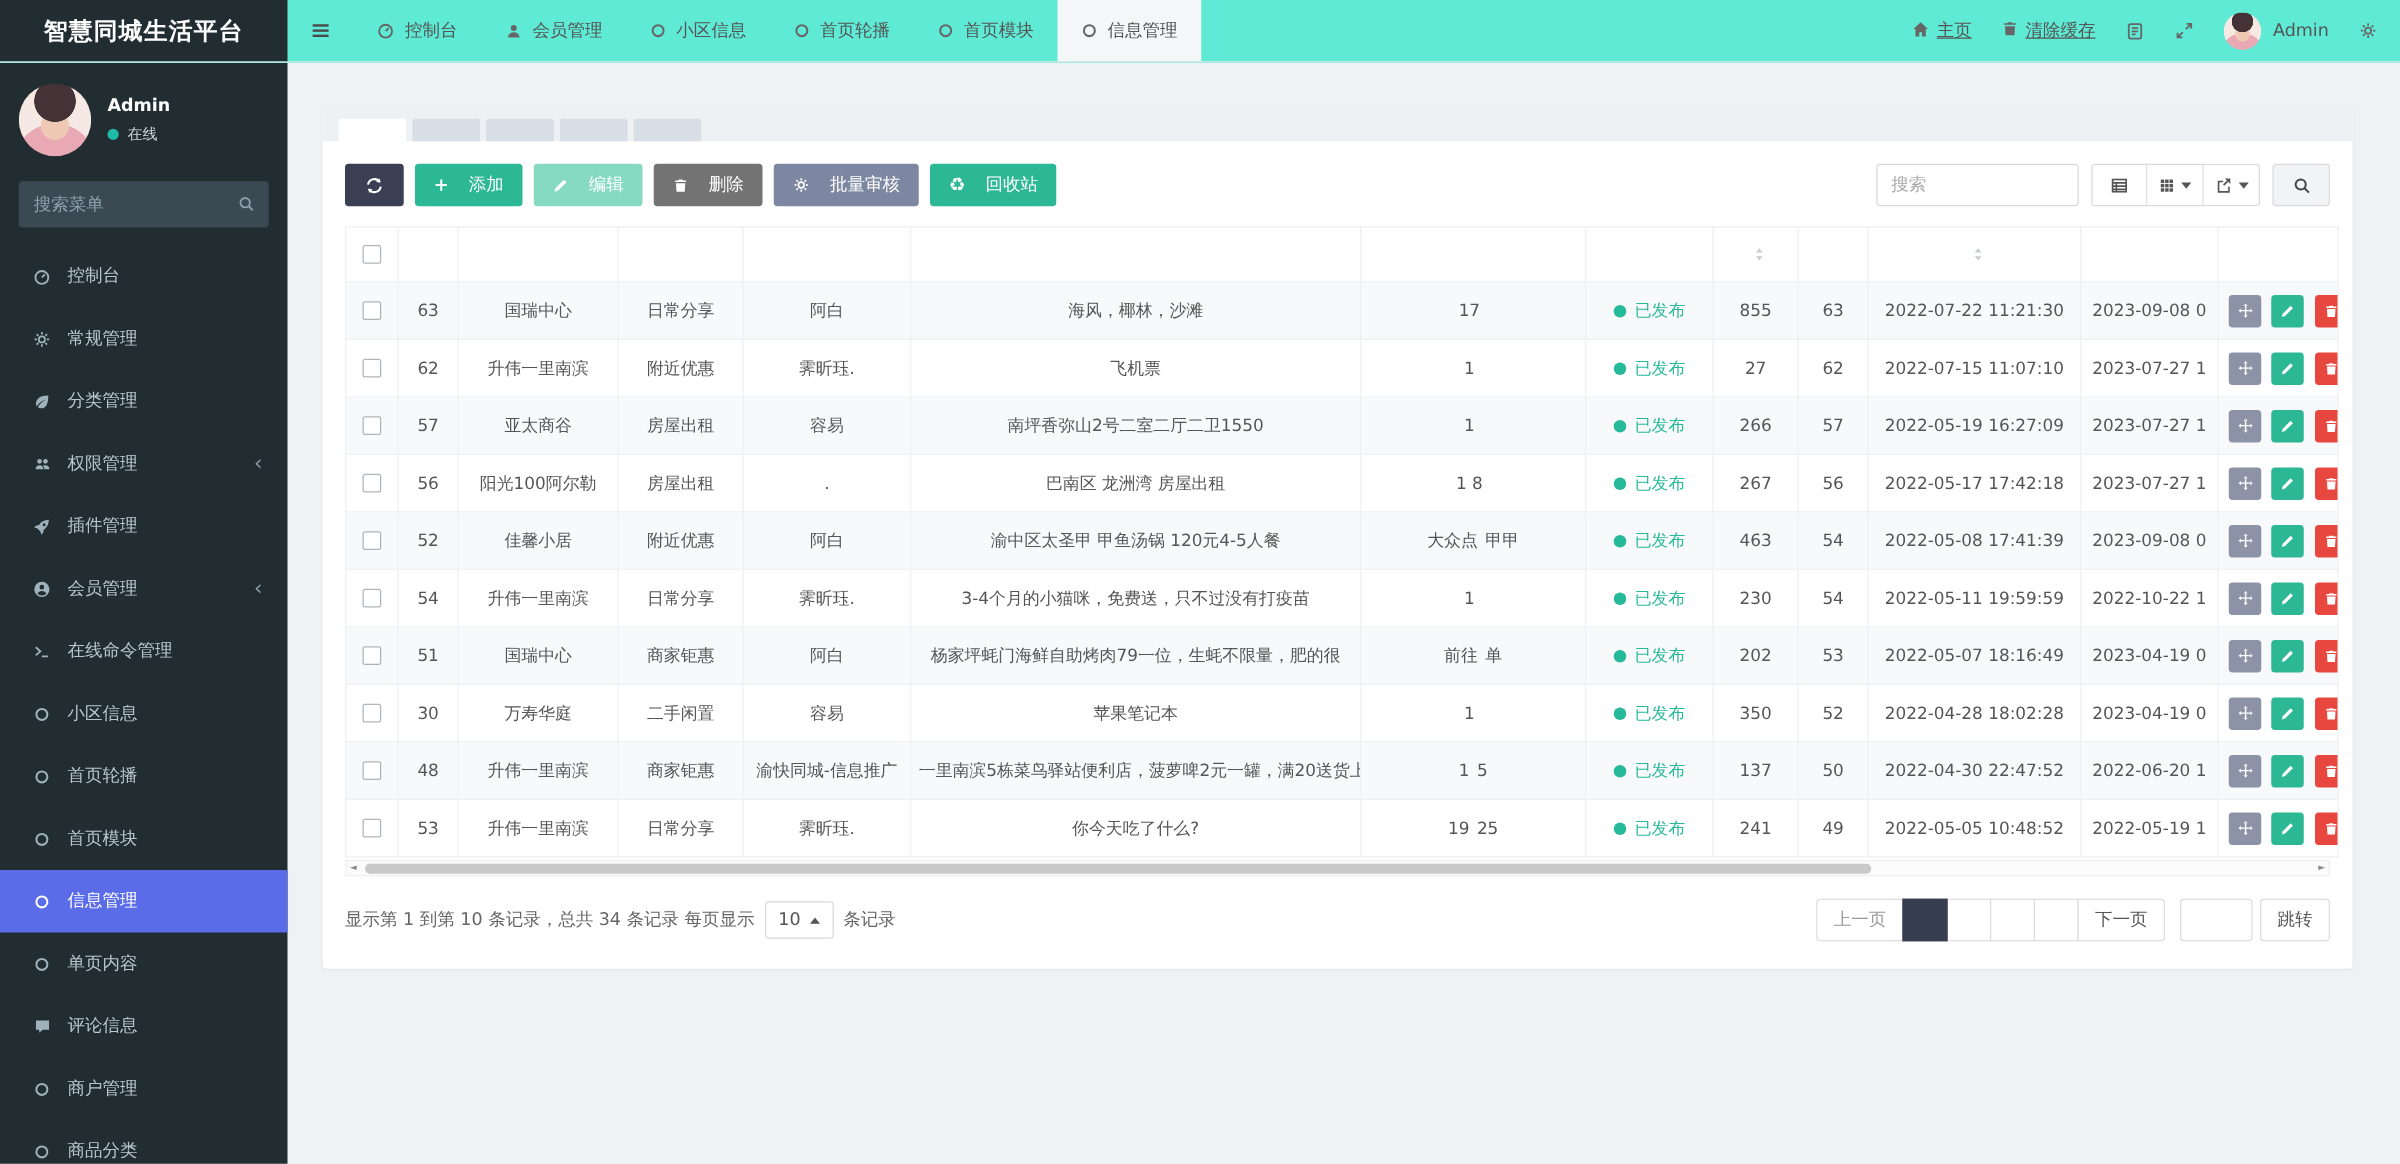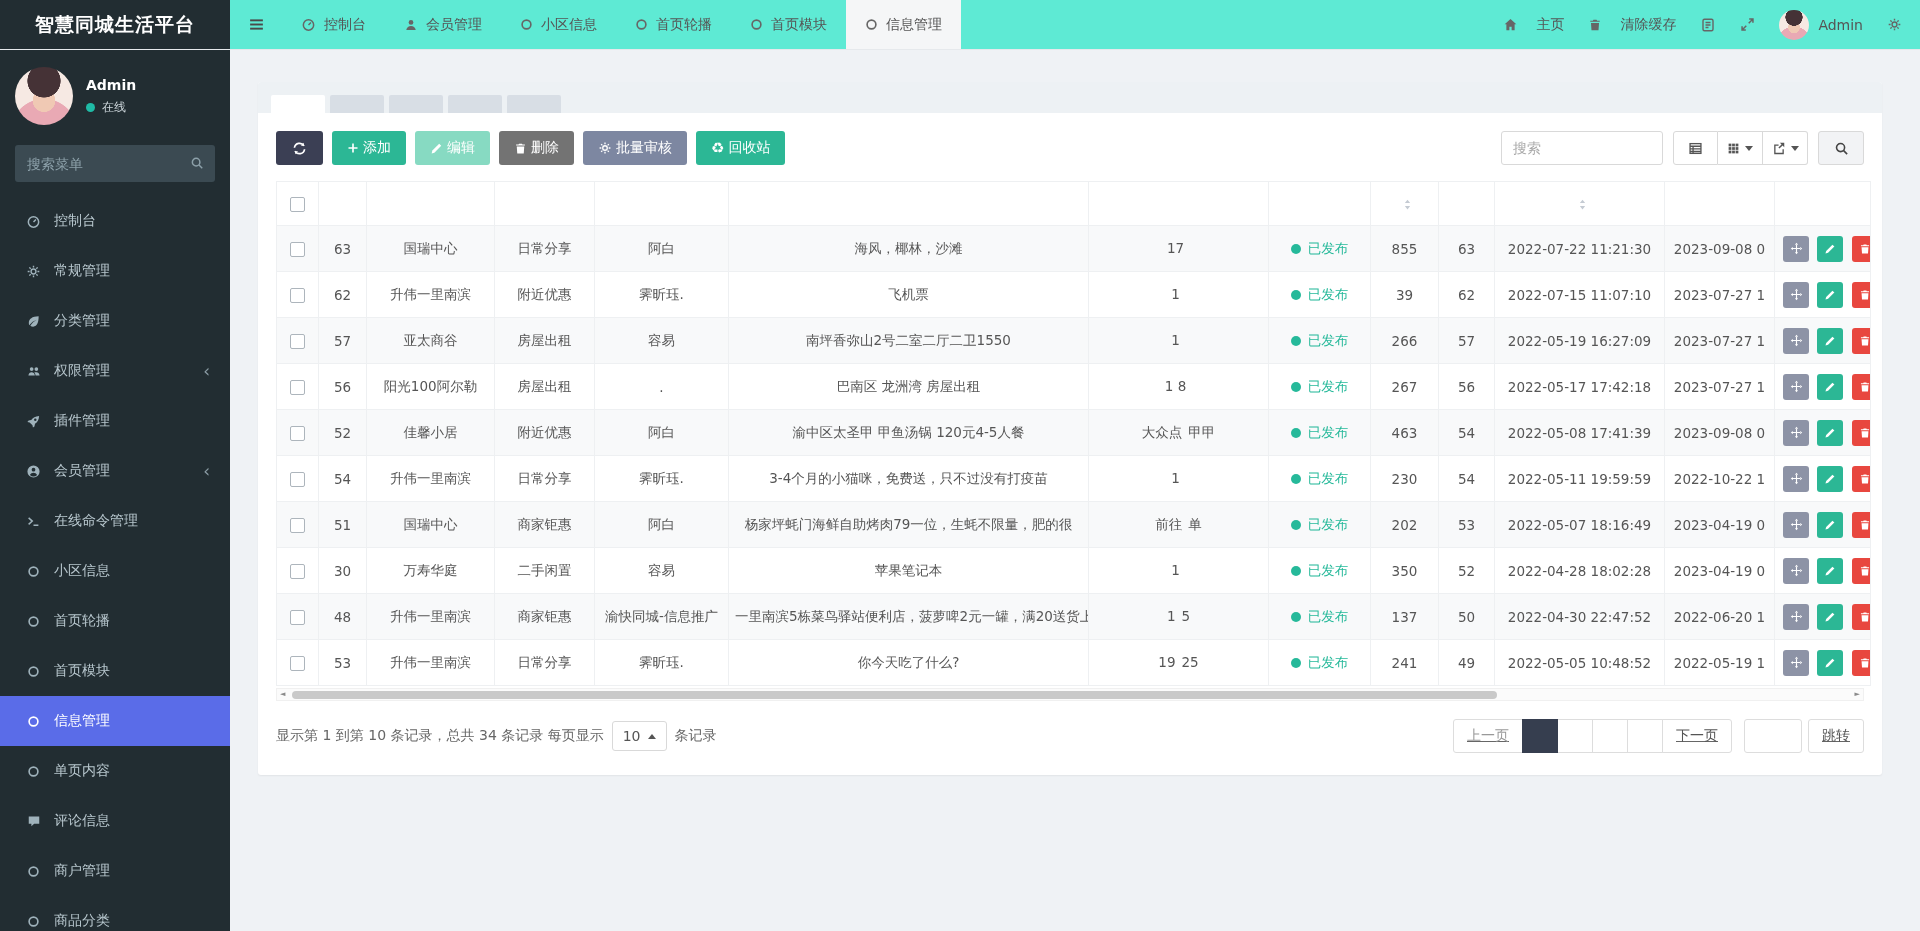--- a/index.html
+++ b/index.html
@@ -15,21 +15,21 @@
   .navbar { position:fixed; top:0; left:0; right:0; height:50px; background:#5eead4;
             display:flex; align-items:stretch; z-index:20; border-bottom:1px solid #e6e9ec; }
   .logo { width:230px; background:#222d32; color:#fff; font-size:19px; font-weight:bold;
           display:flex; align-items:center; justify-content:center; letter-spacing:1px; flex:none; }
   .hamburger { width:52px; display:flex; align-items:center; justify-content:center; color:#4a4a4a; cursor:pointer; }
   .nav-items { display:flex; align-items:stretch; }
   .nav-item { display:flex; align-items:center; gap:8px; padding:0 19px; color:#555; cursor:pointer; }
   .nav-item.active { background:#f5f6f7; }
   .nav-item .ni-icon { color:#666; display:flex; }
   .nav-right { margin-left:auto; display:flex; align-items:center; gap:24px; padding-right:18px; color:#555; }
-  .nav-link { display:flex; align-items:center; gap:18px; cursor:pointer; }
+  .nav-link { display:flex; gap:5px; cursor:pointer;text-decoration:underline; }
   .nav-user { display:flex; align-items:center; gap:9px; cursor:pointer; }
 
   .avatar { border-radius:50%;
     background:
       radial-gradient(circle at 50% 24%, #453236 0 31%, rgba(0,0,0,0) 32%),
       radial-gradient(circle at 50% 58%, #f0c9b4 0 25%, rgba(0,0,0,0) 26%),
       radial-gradient(circle at 50% 112%, #e9a9b4 0 46%, rgba(0,0,0,0) 47%),
       #f6e9e3;
     flex:none; }
   .avatar.sm { width:30px; height:30px; }
@@ -58,21 +58,21 @@
   
   .main { margin-left:230px; padding:82px 38px 0 28px; }
   .card { background:#fff; border-radius:3px; box-shadow:0 1px 2px rgba(0,0,0,.06); }
   .card-tabs { background:#edf1f4; padding:13px 13px 0; display:flex; gap:5px; border-radius:3px 3px 0 0; }
   .tab { padding:9px 27px; color:#8d99a5; background:#d8dee5; border-radius:2px 2px 0 0; cursor:pointer; }
   .tab.active { background:#fff; color:#404a54; }
   .card-body { padding:18px 18px 22px; }
 
   .toolbar { display:flex; align-items:center; }
   .btn { height:34px; border:none; border-radius:3px; color:#fff; font-size:14px; font-family:inherit;
-         display:inline-flex; align-items:center; gap:4px; padding:0 15px; margin-right:9px; cursor:pointer; }
+         display:inline-flex; align-items:center; gap:16px; padding:0 15px; margin-right:9px; cursor:pointer; }
   .btn-refresh { background:#3b3f54; padding:0 16px; }
   .btn-add     { background:#2cb795; }
   .btn-edit    { background:#87dac2; }
   .btn-del     { background:#737373; }
   .btn-batch   { background:#7d87a1; }
   .btn-recycle { background:#2cb795; }
   .toolbar-right { margin-left:auto; display:flex; align-items:center; gap:10px; }
   .search-input { width:162px; height:34px; border:1px solid #d9d9d9; border-radius:3px;
       padding:0 11px; font-size:14px; color:#333; font-family:inherit; background:#fff; }
   .search-input::placeholder { color:#a9a9a9; }
@@ -109,21 +109,21 @@
 
   .hscroll { margin-top:2px; height:13px; background:#fbfbfb; border:1px solid #f0f0f0;
       position:relative; display:flex; align-items:center; justify-content:space-between; padding:0 3px; }
   .hs-arrow { font-size:7px; color:#8a8a8a; line-height:1; }
   .hs-thumb { position:absolute; left:15px; top:2px; height:8px; width:76%; background:#c9c9c9; border-radius:4px; cursor:pointer; }
 
   
   .table-footer { display:flex; align-items:center; margin-top:18px; color:#666; }
   .page-size { display:inline-flex; align-items:center; gap:7px; border:1px solid #d9d9d9;
       border-radius:3px; padding:6px 10px; margin:0 8px; color:#555; cursor:pointer; background:#fff; }
-  .pager { margin-left:auto; display:flex; align-items:center;text-decoration:underline; }
+  .pager { margin-left:auto; display:flex; align-items:center; }
   .pages { display:contents; }
   .page-btn { min-width:36px; height:34px; padding:0 13px; border:1px solid #ddd; background:#fff;
       color:#555; font-size:14px; font-family:inherit; display:flex; align-items:center; justify-content:center;
       margin-left:-1px; cursor:pointer; }
   .page-btn.prev { color:#999; border-radius:3px 0 0 3px; margin-left:0; }
   .page-btn.next { border-radius:0 3px 3px 0; }
   .page-btn.active { background:#363e4f; border-color:#363e4f; color:#fff; position:relative; z-index:1; }
   .jump-input { width:58px; height:34px; border:1px solid #ddd; border-radius:3px; margin-left:12px;
       font-family:inherit; font-size:14px; padding:0 8px; }
   .jump-btn { height:34px; padding:0 13px; border:1px solid #ddd; background:#fff; border-radius:3px;
@@ -712,21 +712,21 @@
                 <td>飞机票</td>
                 <td>
                   <span>1</span><span class="redact"></span><span></span>
                 </td>
                 <td>
                   <span class="status-cell">
                     <span class="status-dot"></span>
                     <span>已发布</span>
                   </span>
                 </td>
-                <td>39</td>
+                <td>27</td>
                 <td>62</td>
                 <td>2022-07-15 11:07:10</td>
                 <td>2023-07-27 1</td>
                 <td>
                   <button class="act-btn act-move">
                     <svg viewBox="0 0 16 16" width="13" height="13" fill="currentColor">
                       <path d="M8 1 6 3.5h4zM8 15l-2-2.5h4zM1 8l2.5-2v4zM15 8l-2.5-2v4zM7.3 3h1.4v10H7.3zM3 7.3h10v1.4H3z"></path>
                     </svg>
                   </button>
                   <button class="act-btn act-edit">

